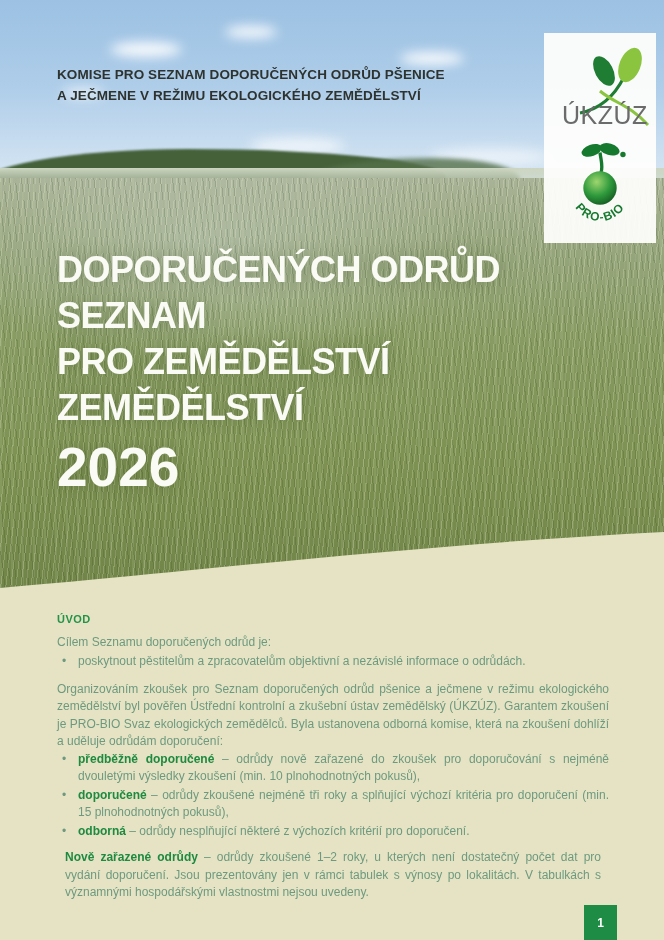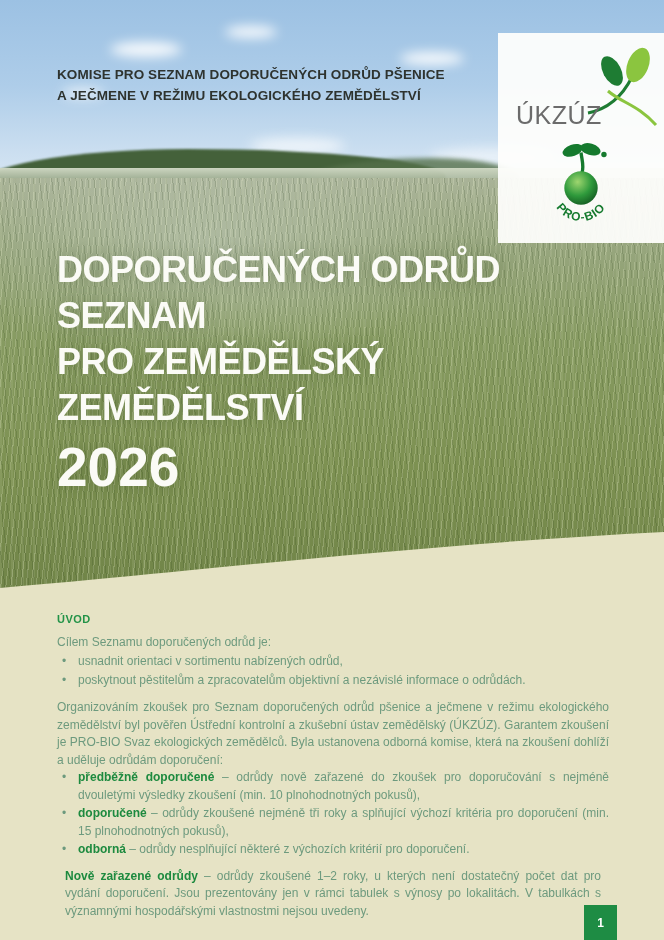--- a/index.html
+++ b/index.html
@@ -25,21 +25,21 @@
                background:linear-gradient(180deg,#ccd5c0 0%,rgba(204,213,192,0) 100%);}
   .field{position:absolute;top:178px;left:0;right:0;bottom:0;
     background:
       repeating-linear-gradient(97deg, rgba(242,246,214,.22) 0 1px, rgba(242,246,214,0) 1px 5px),
       repeating-linear-gradient(83deg, rgba(30,52,14,.16) 0 1px, rgba(30,52,14,0) 1px 6px),
       repeating-linear-gradient(90deg, rgba(215,225,185,.12) 0 2px, rgba(215,225,185,0) 2px 11px),
       radial-gradient(55% 40% at 32% 16%, rgba(193,202,188,.55), rgba(193,202,188,0) 70%),
       linear-gradient(180deg,#a9b398 0%,#97a67e 16%,#879b62 38%,#7d9152 68%,#6f8347 100%);}
 
   
-  .panel{position:absolute;top:33px;right:0;width:166px;height:210px;
+  .panel{position:absolute;top:33px;right:8px;width:112px;height:210px;
          background:rgba(254,254,252,.94);}
   .ukzuz-logo{position:relative;height:104px;}
   .ukzuz-text{position:absolute;left:18px;top:68px;font-size:25px;letter-spacing:.5px;
               color:#6b6b6b;font-weight:400;}
   .leaves-svg{position:absolute;right:2px;top:14px;}
   .probio-logo{position:relative;height:100px;text-align:center;padding-top:4px;}
 
   
   .org-header{position:absolute;left:57px;top:64px;color:#2e332f;font-weight:bold;
               font-size:13.5px;line-height:21px;letter-spacing:.1px;}
@@ -121,37 +121,34 @@
   </div>
 
   <div class="org-header">
     <div>KOMISE PRO SEZNAM DOPORUČENÝCH ODRŮD PŠENICE</div>
     <div>A JEČMENE V REŽIMU EKOLOGICKÉHO ZEMĚDĚLSTVÍ</div>
   </div>
 
   <div class="title">
     <div>DOPORUČENÝCH ODRŮD</div>
     <div>SEZNAM</div>
-    <div>PRO ZEMĚDĚLSKÝ</div>
+    <div>PRO ZEMĚDĚLSTVÍ</div>
     <div>ZEMĚDĚLSTVÍ</div>
   </div>
   <div class="year">2026</div>
 
   <svg class="curve" width="664" height="64" viewBox="0 0 664 64" preserveAspectRatio="none">
     <path d="M0 60 C 160 47 420 16 664 4 L 664 64 L 0 64 Z" fill="#e6e3c5"></path>
   </svg>
   <div class="bottom"></div>
 
   <div class="intro">
     <div class="h-uvod">ÚVOD</div>
     <p class="lead">Cílem Seznamu doporučených odrůd je:</p>
     <div class="goals">
-      <div class="li">
-        <span class="li-body">usnadnit orientaci v sortimentu nabízených odrůd,</span>
-      </div>
       <div class="li">
         <span class="li-body">poskytnout pěstitelům a zpracovatelům objektivní a nezávislé informace o odrůdách.</span>
       </div>
     </div>
     <p class="para">Organizováním zkoušek pro Seznam doporučených odrůd pšenice a ječmene v režimu ekologického zemědělství byl pověřen Ústřední kontrolní a zkušební ústav zemědělský (ÚKZÚZ). Garantem zkoušení je PRO-BIO Svaz ekologických zemědělců. Byla ustanovena odborná komise, která na zkoušení dohlíží a uděluje odrůdám doporučení:</p>
     <div class="cats">
       <div class="li">
         <span class="li-body"><b class="term">předběžně doporučené</b><span> – odrůdy nově zařazené do zkoušek pro doporučování s nejméně dvouletými výsledky zkoušení (min. 10 plnohodnotných pokusů),</span></span>
       </div>
       <div class="li">

